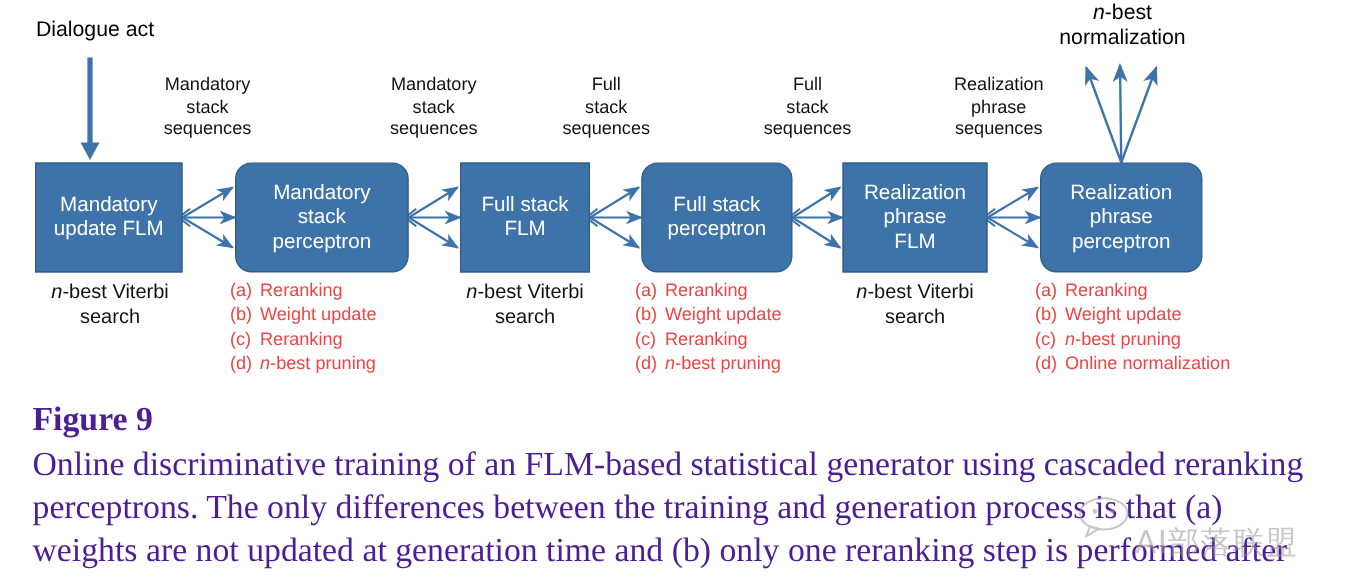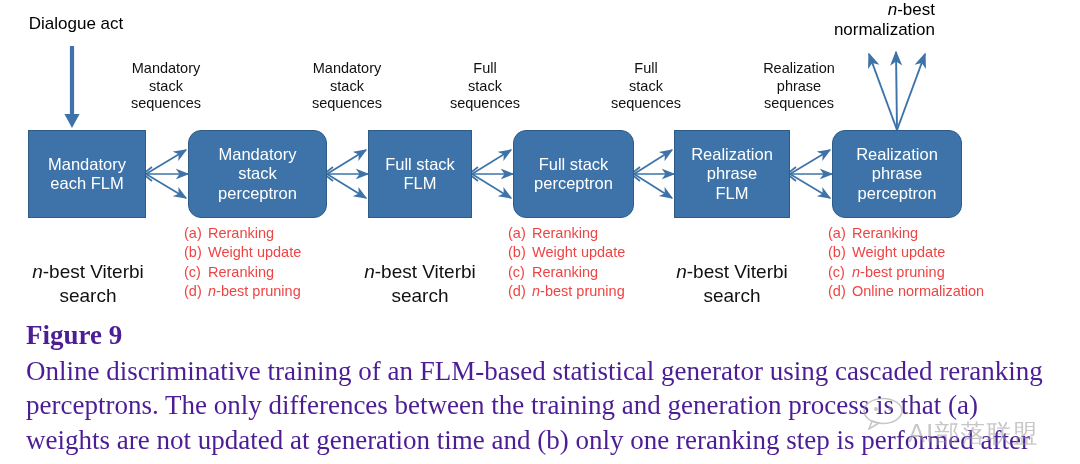--- a/index.html
+++ b/index.html
@@ -25,21 +25,21 @@
   .node.rounded{border-radius:13px;}
 
   .flowlabel{
     position:absolute;text-align:center;font-size:14.5px;line-height:1.22;
     color:#111;
   }
   .toplabel{
     position:absolute;text-align:center;font-size:17px;line-height:1.2;color:#000;
   }
   .undercap{
-    position:absolute;text-align:center;font-size:19px;line-height:1.25;color:#111;margin-top:36px;
+    position:absolute;text-align:center;font-size:16px;line-height:1.25;color:#111;
   }
   .steps{
     position:absolute;font-size:14.5px;line-height:1.34;color:#ef4444;
     white-space:nowrap;
   }
   .steps .row{display:block;}
   .steps .mark{display:inline-block;width:24px;}
   i.n{font-style:italic;}
 
   
@@ -116,21 +116,21 @@
 
       <g stroke="#3d73a8" stroke-width="1.9" fill="none">
         <line x1="897" y1="130" x2="869" y2="54" marker-end="url(#ah)"></line>
         <line x1="897" y1="130" x2="896" y2="52" marker-end="url(#ah)"></line>
         <line x1="897" y1="130" x2="925" y2="54" marker-end="url(#ah)"></line>
       </g>
     </svg>
 
     <div class="toplabel" style="left:6px;top:14px;width:140px;">Dialogue act</div>
 
-    <div class="toplabel" style="left:775px;top:0px;width:160px;text-align:right;">
+    <div class="toplabel" style="left:818px;top:0px;width:160px;">
       <span><i class="n">n</i>-best</span><br>
       <span>normalization</span>
     </div>
 
     <div class="flowlabel" style="left:100px;top:60px;width:132px;">
       <span>Mandatory</span><br>
       <span>stack</span><br>
       <span>sequences</span>
     </div>
     <div class="flowlabel" style="left:281px;top:60px;width:132px;">
@@ -150,21 +150,21 @@
     </div>
     <div class="flowlabel" style="left:730px;top:60px;width:138px;">
       <span>Realization</span><br>
       <span>phrase</span><br>
       <span>sequences</span>
     </div>
 
     <div class="node" style="left:28px;top:130px;width:118px;height:88px;">
       <span>
         <span>Mandatory</span><br>
-        <span>each FLM</span>
+        <span>update FLM</span>
       </span>
     </div>
 
     <div class="node rounded" style="left:188px;top:130px;width:139px;height:88px;">
       <span>
         <span>Mandatory</span><br>
         <span>stack</span><br>
         <span>perceptron</span>
       </span>
     </div>

